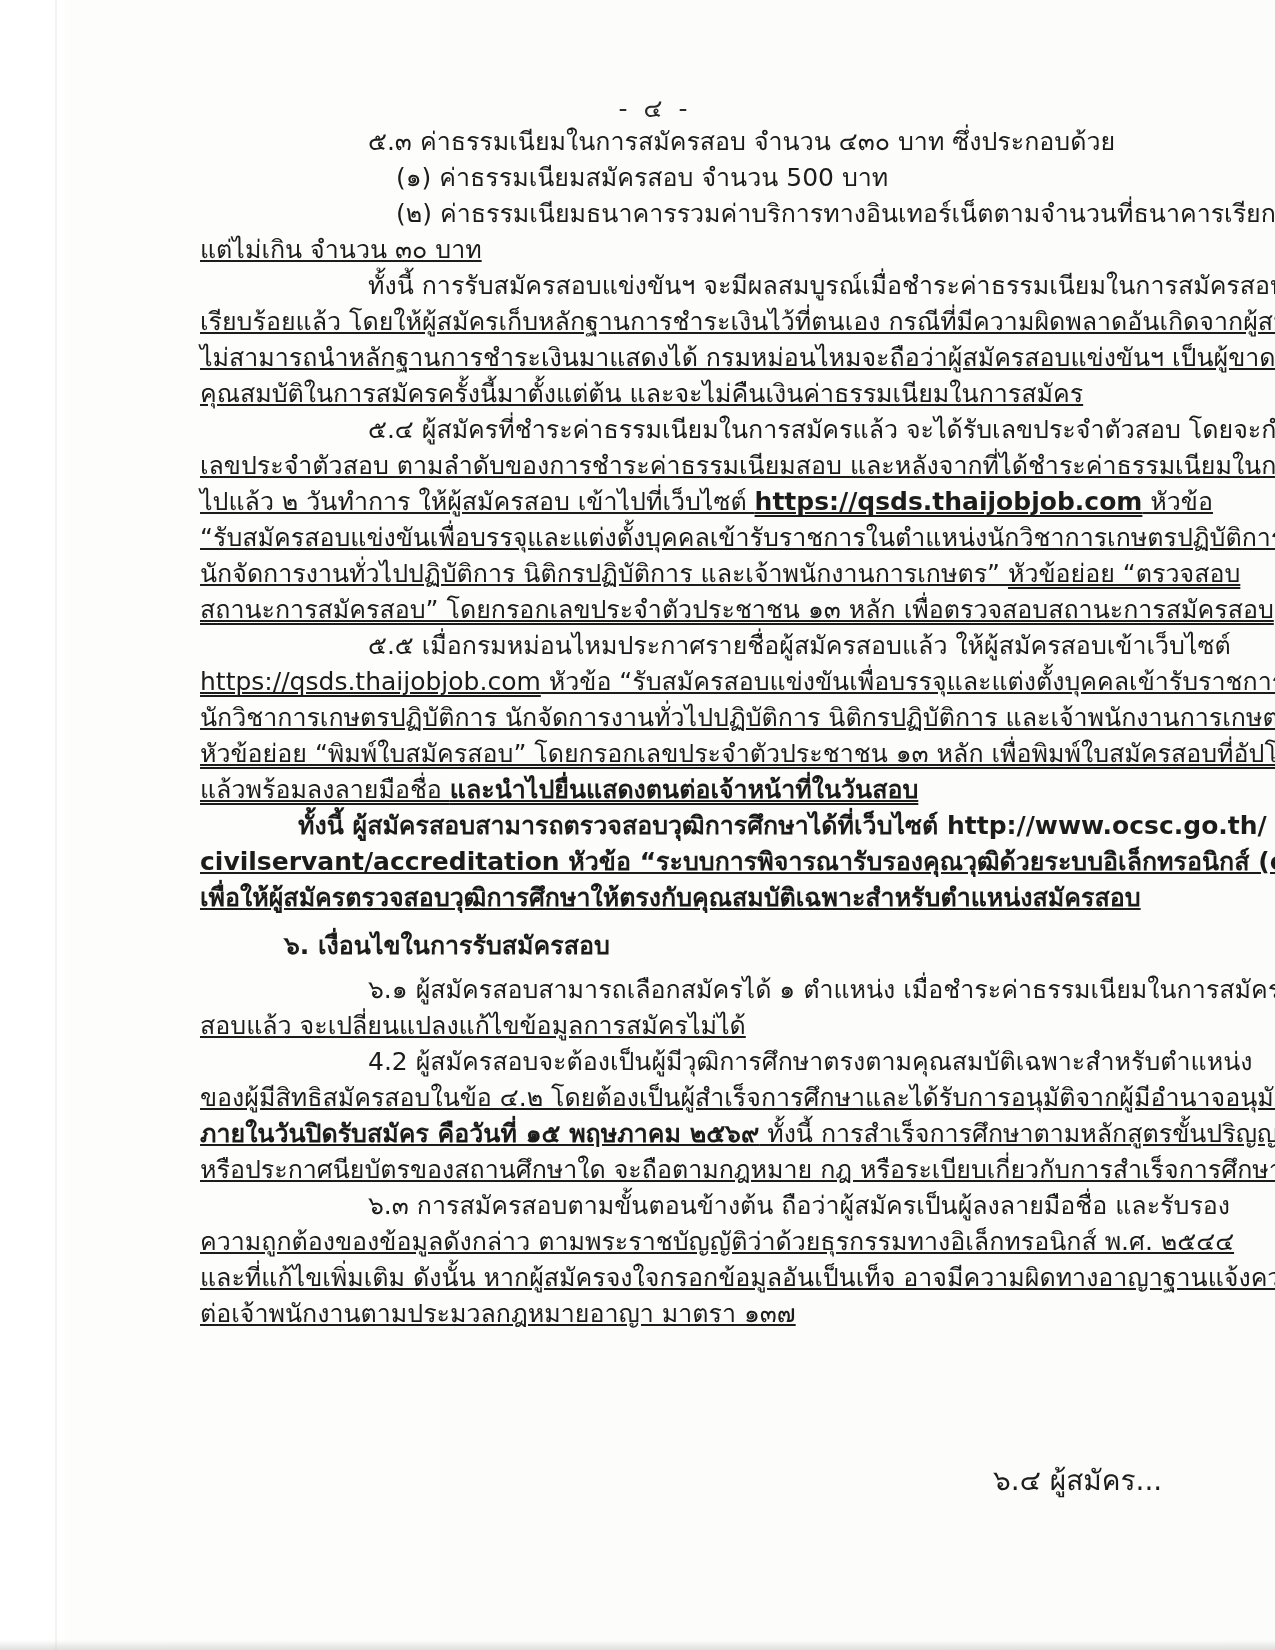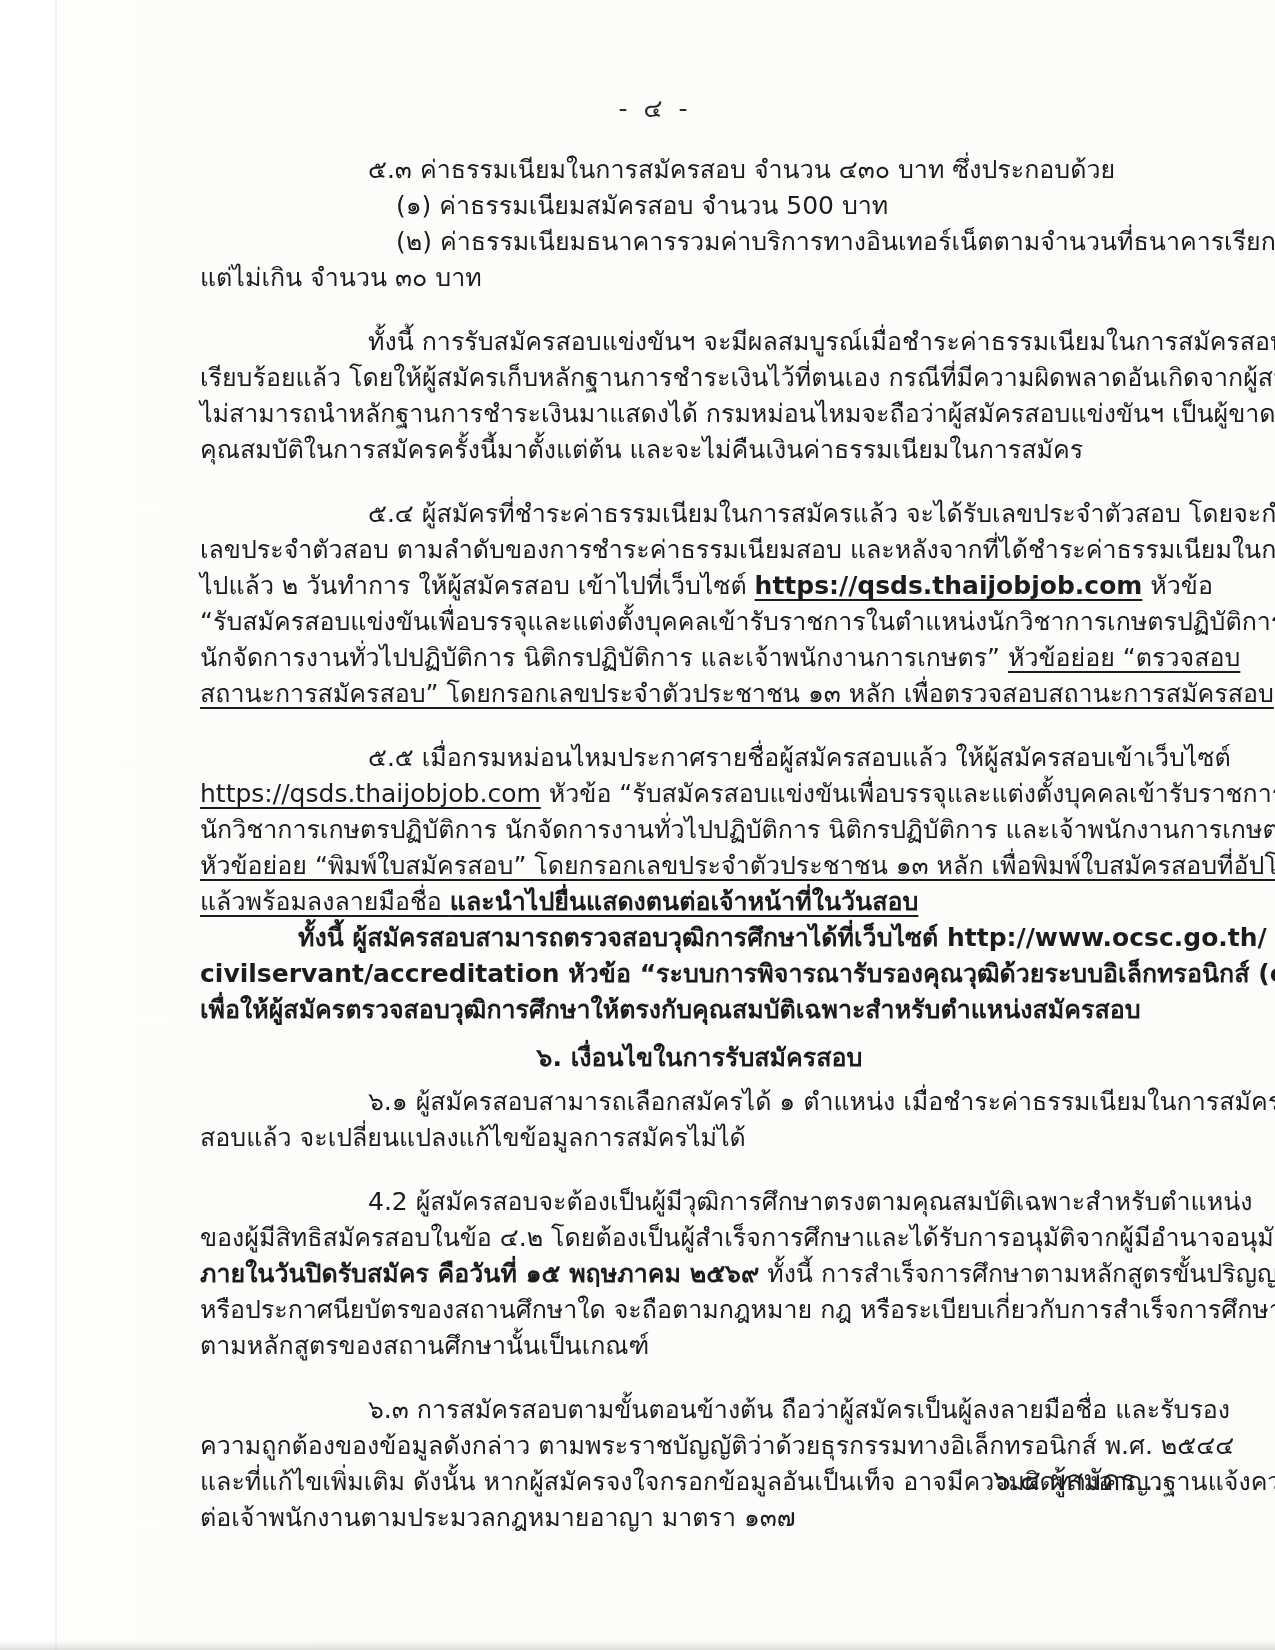--- a/index.html
+++ b/index.html
@@ -28,25 +28,25 @@
     position:absolute;left:200px;top:88px;width:910px;
     text-align:center;
     font-size:25px;letter-spacing:4px;color:#2a2a2a;
   }
   .doc{
     position:absolute;left:200px;top:124px;width:915px;
     font-size:25px;line-height:36px;color:#1c1c1c;
     text-align:left;
   }
   .line{white-space:nowrap;height:36px;}
-  .line.m{padding-left:0;}
-  .line.i1{padding-left:168px;margin-top:28px;}  
+  .line.m{padding-left:0;text-decoration:underline;}
+  .line.i1{padding-left:168px;}  
   .line.i2{padding-left:196px;}  
   .line.i3{padding-left:98px;}   
-  .line.h{padding-left:84px;text-align:center;}    
+  .line.h{padding-left:84px;}    
   .line.gap-lg{margin-top:12px;}
   .line.gap-sm{margin-top:8px;}
   .b{font-weight:700;}
   .u{text-decoration:underline;text-underline-offset:5px;text-decoration-thickness:1.5px;}
   .footer-note{
     position:absolute;left:993px;top:1458px;
     font-size:28px;color:#1c1c1c;white-space:nowrap;
   }
 </style>
 </head>
@@ -77,21 +77,20 @@
       <div class="line i3"><span class="b ">ทั้งนี้ ผู้สมัครสอบสามารถตรวจสอบวุฒิการศึกษาได้ที่เว็บไซต์ http://www.ocsc.go.th/</span></div>
       <div class="line m"><span class="b ">civilservant/accreditation หัวข้อ “ระบบการพิจารณารับรองคุณวุฒิด้วยระบบอิเล็กทรอนิกส์ (eaccreditation)”</span></div>
       <div class="line m"><span class="b ">เพื่อให้ผู้สมัครตรวจสอบวุฒิการศึกษาให้ตรงกับคุณสมบัติเฉพาะสำหรับตำแหน่งสมัครสอบ</span></div>
       <div class="line h gap-lg"><span class="b ">๖. เงื่อนไขในการรับสมัครสอบ</span></div>
       <div class="line i1 gap-sm"><span class="">๖.๑ ผู้สมัครสอบสามารถเลือกสมัครได้ ๑ ตำแหน่ง เมื่อชำระค่าธรรมเนียมในการสมัคร</span></div>
       <div class="line m"><span class="">สอบแล้ว จะเปลี่ยนแปลงแก้ไขข้อมูลการสมัครไม่ได้</span></div>
       <div class="line i1"><span class="">4.2 ผู้สมัครสอบจะต้องเป็นผู้มีวุฒิการศึกษาตรงตามคุณสมบัติเฉพาะสำหรับตำแหน่ง</span></div>
       <div class="line m"><span class="">ของผู้มีสิทธิสมัครสอบในข้อ ๔.๒ โดยต้องเป็นผู้สำเร็จการศึกษาและได้รับการอนุมัติจากผู้มีอำนาจอนุมัติ</span></div>
       <div class="line m"><span class="b ">ภายในวันปิดรับสมัคร คือวันที่ ๑๕ พฤษภาคม ๒๕๖๙</span><span class=""> ทั้งนี้ การสำเร็จการศึกษาตามหลักสูตรขั้นปริญญาบัตร</span></div>
       <div class="line m"><span class="">หรือประกาศนียบัตรของสถานศึกษาใด จะถือตามกฎหมาย กฎ หรือระเบียบเกี่ยวกับการสำเร็จการศึกษา</span></div>
-      <div class="line m"><span class="">ตามหลักสูตรของสถานศึกษานั้นเป็นเกณฑ์</span></div>
       <div class="line i1"><span class="">๖.๓ การสมัครสอบตามขั้นตอนข้างต้น ถือว่าผู้สมัครเป็นผู้ลงลายมือชื่อ และรับรอง</span></div>
       <div class="line m"><span class="">ความถูกต้องของข้อมูลดังกล่าว ตามพระราชบัญญัติว่าด้วยธุรกรรมทางอิเล็กทรอนิกส์ พ.ศ. ๒๕๔๔</span></div>
       <div class="line m"><span class="">และที่แก้ไขเพิ่มเติม ดังนั้น หากผู้สมัครจงใจกรอกข้อมูลอันเป็นเท็จ อาจมีความผิดทางอาญาฐานแจ้งความเท็จ</span></div>
       <div class="line m"><span class="">ต่อเจ้าพนักงานตามประมวลกฎหมายอาญา มาตรา ๑๓๗</span></div>
     </div>
   <div class="footer-note">๖.๔ ผู้สมัคร...</div>
   <div class="scan-edge-left"></div>
   <div class="scan-edge-bottom"></div>
 </div>
 

